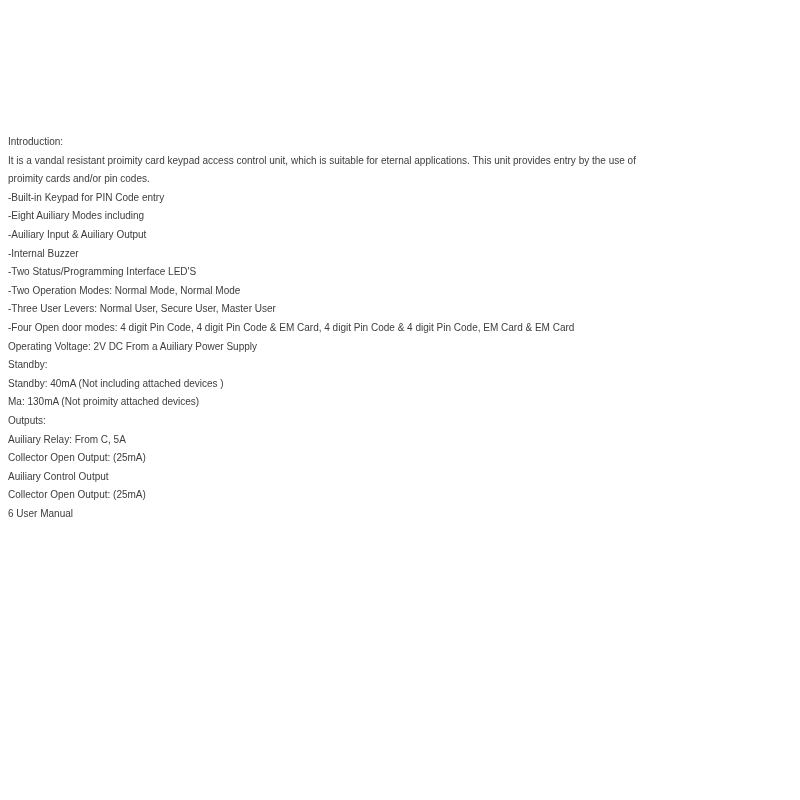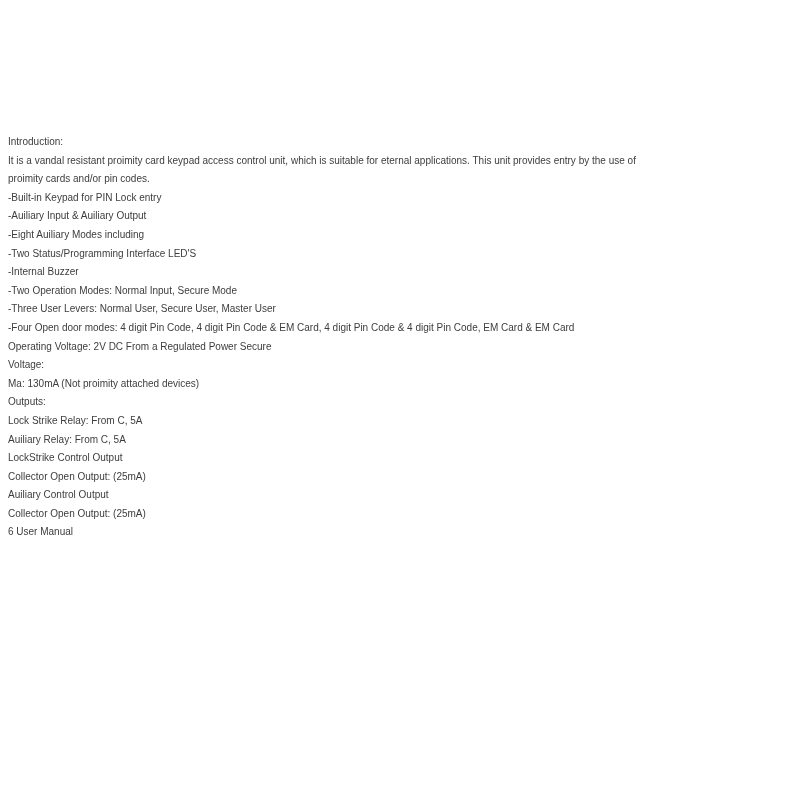--- a/index.html
+++ b/index.html
@@ -27,32 +27,31 @@
     white-space: pre;
   }
 </style>
 </head>
 <body>
 
 <div class="description-block">
   <div class="line">Introduction:</div>
   <div class="line">It is a vandal resistant proimity card keypad access control unit, which is suitable for eternal applications. This unit provides entry by the use of</div>
   <div class="line">proimity cards and/or pin codes.</div>
-  <div class="line">-Built-in Keypad for PIN Lock entry</div>
+  <div class="line">-Built-in Keypad for PIN Code entry</div>
+  <div class="line">-Eight Auiliary Modes including</div>
   <div class="line">-Auiliary Input &amp; Auiliary Output</div>
-  <div class="line">-Eight Auiliary Modes including</div>
+  <div class="line">-Internal Buzzer</div>
   <div class="line">-Two Status/Programming Interface LED'S</div>
-  <div class="line">-Internal Buzzer</div>
-  <div class="line">-Two Operation Modes: Normal Input, Secure Mode</div>
+  <div class="line">-Two Operation Modes: Normal Mode, Normal Mode</div>
   <div class="line">-Three User Levers: Normal User, Secure User, Master User</div>
   <div class="line">-Four Open door modes: 4 digit Pin Code, 4 digit Pin Code &amp; EM Card, 4 digit Pin Code &amp; 4 digit Pin Code, EM Card &amp; EM Card</div>
-  <div class="line">Operating Voltage: 2V DC From a Regulated Power Secure</div>
-  <div class="line">Voltage:</div>
+  <div class="line">Operating Voltage: 2V DC From a Auiliary Power Supply</div>
+  <div class="line">Standby:</div>
+  <div class="line">Standby: 40mA (Not including attached devices )</div>
   <div class="line">Ma: 130mA (Not proimity attached devices)</div>
   <div class="line">Outputs:</div>
-  <div class="line">Lock Strike Relay: From C, 5A</div>
   <div class="line">Auiliary Relay: From C, 5A</div>
-  <div class="line">LockStrike Control Output</div>
   <div class="line">Collector Open Output: (25mA)</div>
   <div class="line">Auiliary Control Output</div>
   <div class="line">Collector Open Output: (25mA)</div>
   <div class="line">6 User Manual</div>
 </div>
 
 </body></html>

